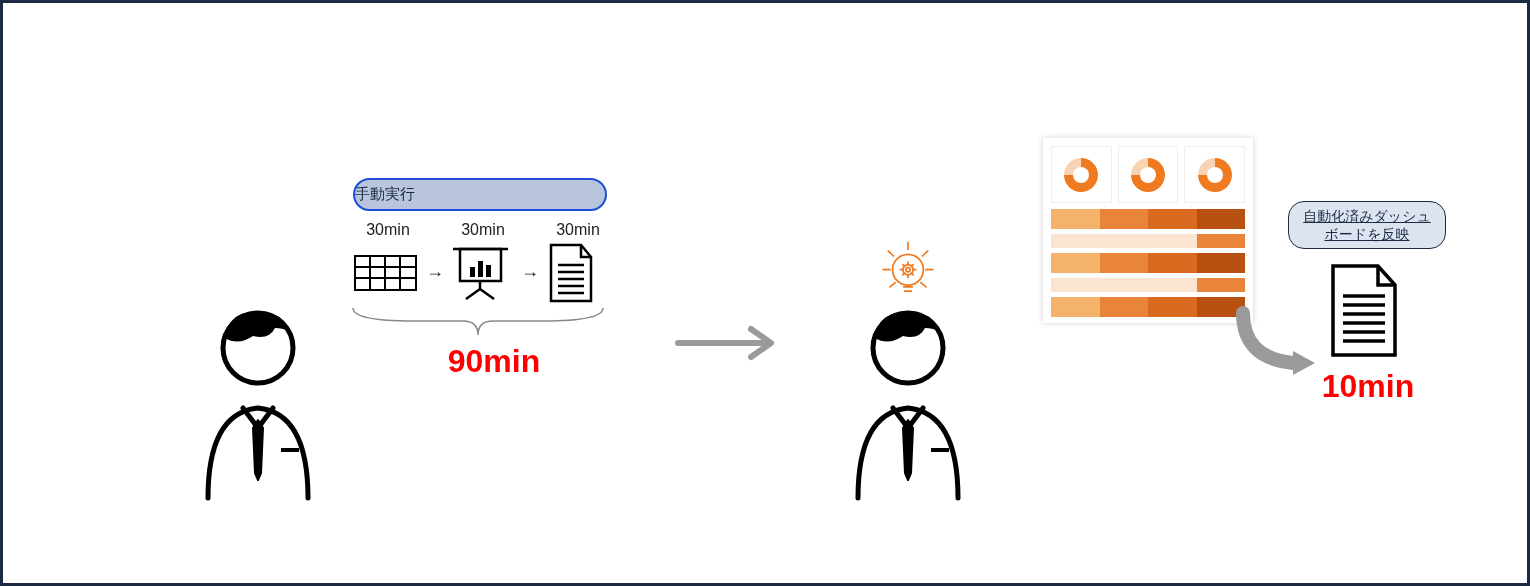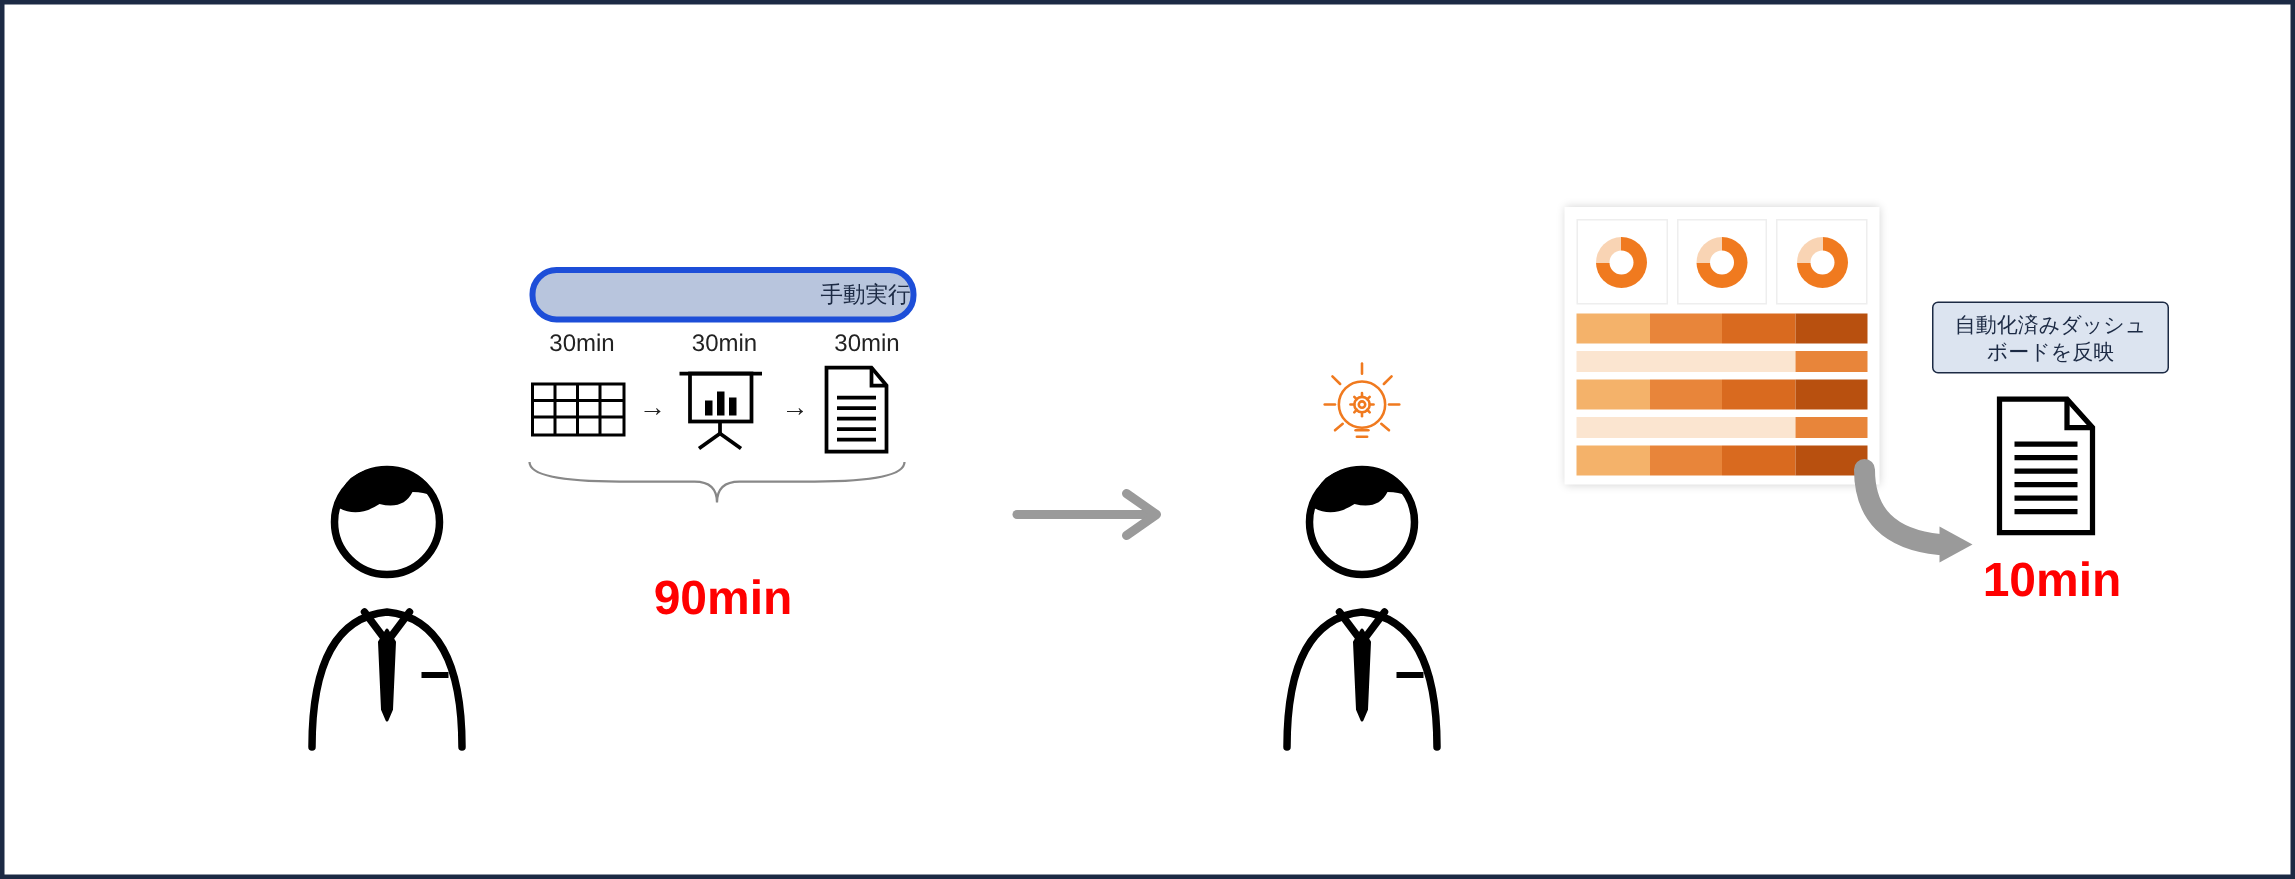--- a/index.html
+++ b/index.html
@@ -9,38 +9,39 @@
     background:#fff;
     border:3px solid #1c2a44;
     box-sizing:border-box;
     position:relative;
     font-family:"Meiryo","Hiragino Sans","Yu Gothic",sans-serif;
   }
   .abs{position:absolute;}
   
   .pill{
     background:#b8c5dd;
-    border:4px solid #1d4ed8;
+    border:2px solid #1d4ed8;
     border-radius:18px;
-    text-align:right;
+    text-align:left;
     font-size:15px;
     color:#1c2a44;
     padding:5px 0;
   }
   .pill-wide{width:250px;}
   .pill-small{
     background:#dce4f0;
     border:1px solid #1c2a44;
-    border-radius:4px;
+    border-radius:16px;
     text-align:center;
     font-size:14px;
     color:#1c2a44;
     padding:5px 8px;
     line-height:1.3;
     width:140px;
+    text-decoration:underline;
   }
   .time-label{
     font-size:16px;
     color:#222;
     text-align:center;
   }
   .big-time{
     color:#ff0000;
     font-weight:bold;
     font-size:32px;
@@ -156,21 +157,21 @@
     </g>
   </svg>
 </div>
 
 <div class="abs" style="left:345px;top:300px;">
   <svg width="260" height="40" viewBox="0 0 260 40">
     <path d="M5 5 Q5 18 65 18 L115 18 Q130 18 130 32 Q130 18 145 18 L195 18 Q255 18 255 5" fill="none" stroke="#888" stroke-width="1.5"></path>
   </svg>
 </div>
 
-<div class="abs big-time" style="left:404px;top:340px;width:150px;margin-top:37px;">90min</div>
+<div class="abs big-time" style="left:416px;top:340px;width:150px;">90min</div>
 
 <div class="abs" style="left:670px;top:320px;">
   <svg width="110" height="40" viewBox="0 0 110 40">
     <g fill="none" stroke="#9a9a9a" stroke-width="6" stroke-linecap="round" stroke-linejoin="round">
       <line x1="5" y1="20" x2="95" y2="20"></line>
       <polyline points="78,6 98,20 78,34"></polyline>
     </g>
   </svg>
 </div>
 

